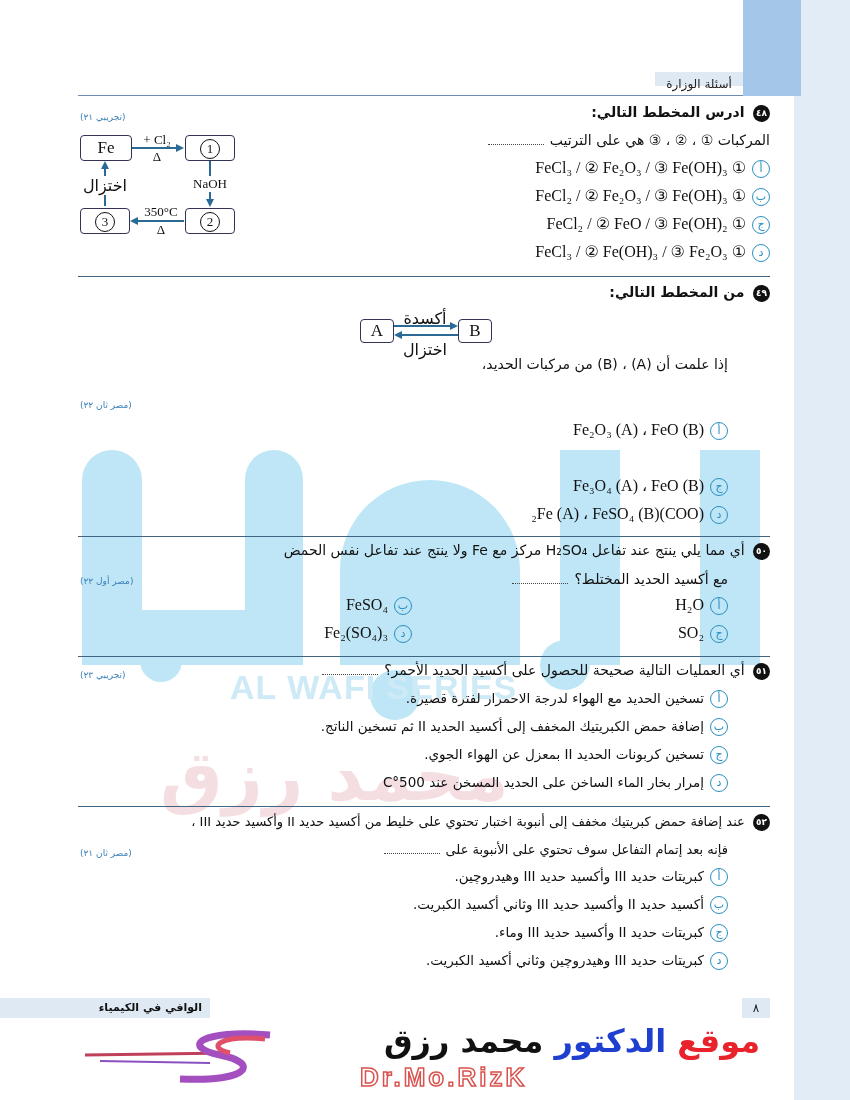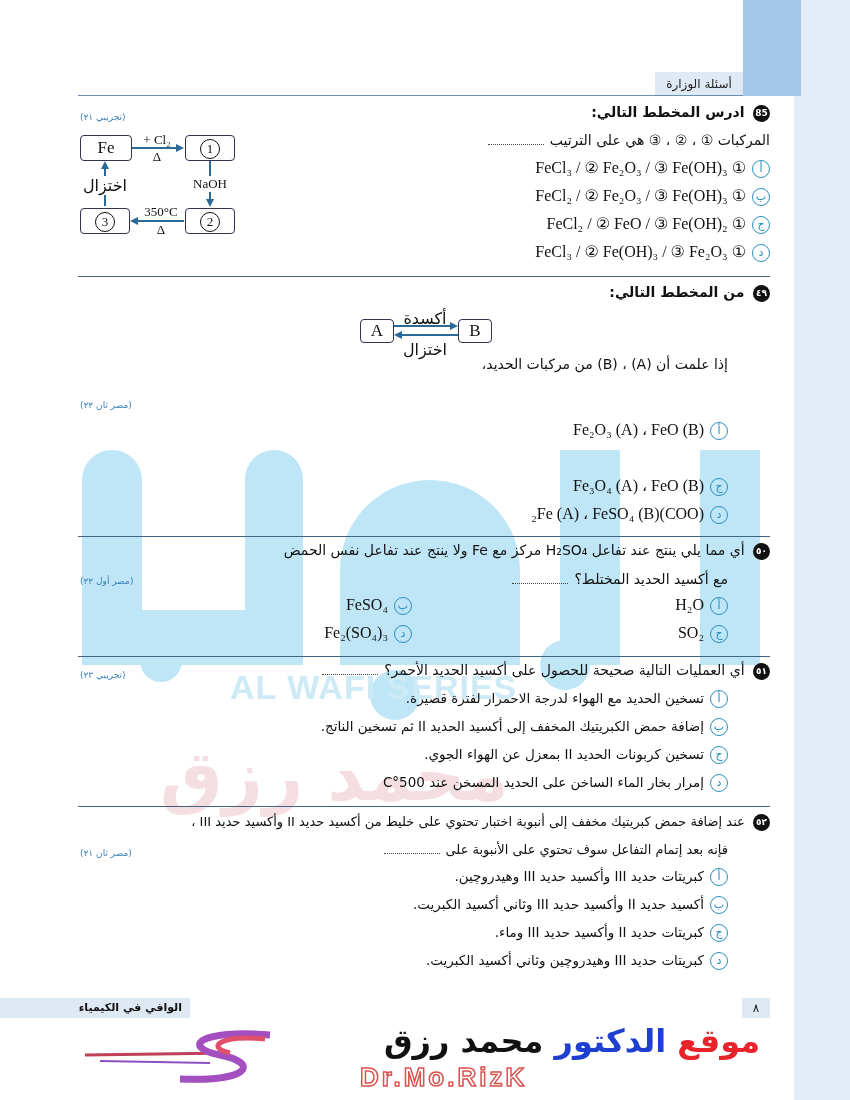--- a/index.html
+++ b/index.html
@@ -1,20 +1,20 @@
 <!DOCTYPE html>
 <html><head>
 <meta charset="utf-8">
 <style>
   html, body { margin:0; padding:0; }
   body { width:850px; height:1100px; position:relative; background:#ffffff; overflow:hidden;
          font-family:"DejaVu Sans", "Liberation Sans", sans-serif; color:#111; }
   .right-strip { position:absolute; right:0; top:0; width:56px; height:1100px; background:#e2ecf7; }
   .top-tab { position:absolute; left:743px; top:0; width:58px; height:96px; background:#a4c6e8; }
-  .section-tab { position:absolute; left:655px; top:72px; width:88px; height:24px; background:#dfe9f4;
+  .section-tab { position:absolute; left:655px; top:72px; width:88px; height:14px; background:#dfe9f4;
                  font-size:12px; text-align:center; line-height:24px; color:#222; direction:rtl; }
   .header-rule { position:absolute; left:78px; top:95px; width:665px; height:1px; background:#6a8fb0; }
 
   
   .wm { position:absolute; z-index:0; pointer-events:none; }
   .wm-bar { background:#bfe6f7; position:absolute; }
   .wm-text { position:absolute; left:230px; top:668px; font-size:34px; font-weight:bold; color:#cdeaf6;
              font-family:"Liberation Sans", sans-serif; letter-spacing:1px; }
   .wm-red { position:absolute; color:#f3d6db; font-size:70px; font-weight:bold; left:160px; top:735px; opacity:0.8; }
 
@@ -40,21 +40,21 @@
           text-align:center; line-height:18px; font-size:13px; font-family:"Liberation Serif", serif; }
   .arrow-h { position:absolute; height:1.5px; background:#2b6a97; }
   .arrow-v { position:absolute; width:1.5px; background:#2b6a97; }
   .head-r { position:absolute; width:0; height:0; border-top:4px solid transparent; border-bottom:4px solid transparent; border-left:8px solid #2b6a97; }
   .head-l { position:absolute; width:0; height:0; border-top:4px solid transparent; border-bottom:4px solid transparent; border-right:8px solid #2b6a97; }
   .head-d { position:absolute; width:0; height:0; border-left:4px solid transparent; border-right:4px solid transparent; border-top:8px solid #2b6a97; }
   .head-u { position:absolute; width:0; height:0; border-left:4px solid transparent; border-right:4px solid transparent; border-bottom:8px solid #2b6a97; }
   .lbl { position:absolute; font-family:"Liberation Serif", serif; font-size:13px; text-align:center; }
   .lbl-ar { position:absolute; font-size:16px; direction:rtl; text-align:center; }
 
-  .footer-left { position:absolute; left:0; top:998px; width:190px; height:20px; background:#dfe9f4;
+  .footer-left { position:absolute; left:0; top:998px; width:210px; height:20px; background:#dfe9f4;
                  font-size:11px; font-weight:bold; direction:rtl; text-align:right; line-height:20px; padding-right:8px; box-sizing:border-box; }
   .footer-num { position:absolute; left:742px; top:998px; width:28px; height:20px; background:#dfe9f4; text-align:center; font-size:12px; line-height:20px; }
   .banner { position:absolute; left:80px; top:1022px; width:680px; height:70px; }
   .banner-ar { position:absolute; right:0; top:0; direction:rtl; font-size:32px; font-weight:bold; white-space:nowrap; }
   .banner-ar .red { color:#e8232b; } .banner-ar .blue { color:#1f3fd0; } .banner-ar .black { color:#111; }
   .banner-en { position:absolute; left:280px; top:40px; font-family:"Liberation Sans", sans-serif; font-size:26px; font-weight:bold;
                color:#fff; -webkit-text-stroke:1.5px #d9534f; letter-spacing:3px; }
 </style>
 </head>
 <body>
@@ -74,21 +74,21 @@
   <div class="wm-bar" style="left:140px;top:640px;width:42px;height:42px;border-radius:50%;"></div>
   <div class="wm-bar" style="left:370px;top:670px;width:50px;height:50px;border-radius:50%;"></div>
   <div class="wm-bar" style="left:540px;top:640px;width:50px;height:50px;border-radius:50%;"></div>
   <div class="wm-text">AL WAFI SERIES</div>
   <div class="wm-red">محمد رزق</div>
 </div>
 
 <div class="content">
 
   <div class="q" style="right:80px;top:104px;">
-    <span class="qnum">85</span>
+    <span class="qnum">٤٨</span>
     <span class="qtitle">ادرس المخطط التالي:</span>
   </div>
   <div class="src" style="top:112px;">(تجريبي ٢١)</div>
   <div class="line" style="right:80px;top:132px;">
     <span>المركبات ① ، ② ، ③ هي على الترتيب</span><span class="dots"></span>
   </div>
 
   <div>
     <div class="box" style="left:80px;top:135px;width:50px;height:24px;">Fe</div>
     <div class="box" style="left:185px;top:135px;width:48px;height:24px;"><span class="circ">1</span></div>

